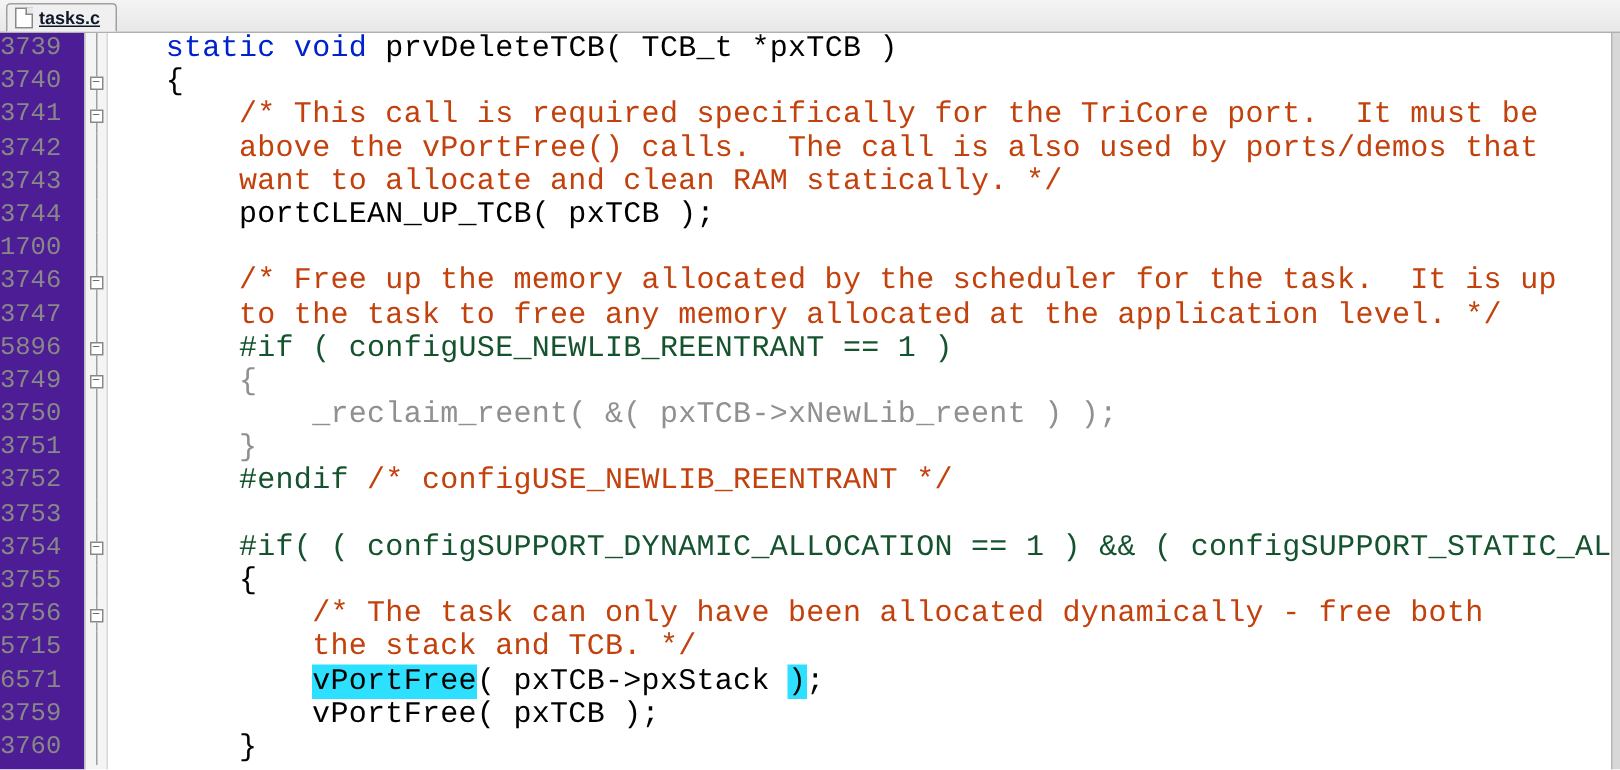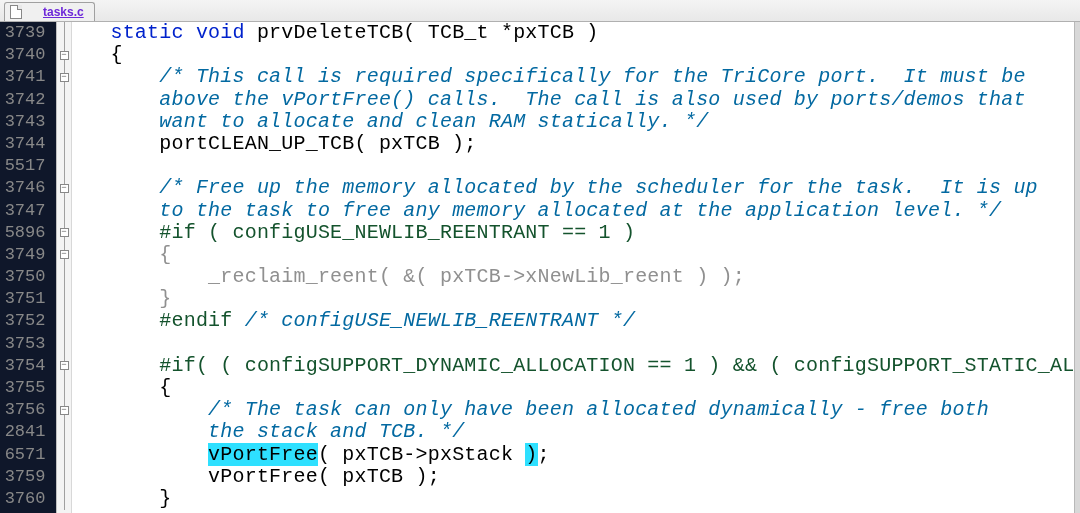--- a/index.html
+++ b/index.html
@@ -17,30 +17,30 @@
     border-bottom: 1px solid #b0b0b0;
     display: flex;
     align-items: flex-end;
     padding-left: 4px;
     font-family: "Segoe UI", Tahoma, sans-serif;
     font-size: 12px;
   }
   .tab {
     display: flex;
     align-items: center;
-    gap: 21px;
+    gap: 4px;
     background: #f0f0f0;
     border: 1px solid #a0a0a0;
     border-bottom: none;
     padding: 1px 10px 1px 5px;
     border-top-left-radius: 3px;
     border-top-right-radius: 3px;
     font-weight: bold;
     text-decoration: underline;
-    color: #6d28d9;
+    color: #0f172a;
     height: 19px;
   }
   .file-icon {
     width: 12px; height: 14px;
     background: #fff;
     border: 1px solid #888;
     position: relative;
   }
   .file-icon::after {
     content: "";
@@ -50,23 +50,23 @@
     background: #e8e8e8;
     border-left: 1px solid #888;
     border-bottom: 1px solid #888;
   }
   .editor {
     display: flex;
     height: calc(513px - 22px);
   }
   .gutter {
     width: 62px;
-    background: #0f172a;
+    background: #4c1d95;
     color: #888;
-    text-align: center;
+    text-align: left;
     padding-right: 6px;
     border-right: 1px solid #c0c0c0;
     user-select: none;
     font-size: 17px;
   }
   .fold-col {
     width: 16px;
     background: #f4f4f4;
     border-right: 1px solid #d8d8d8;
     user-select: none;
@@ -101,21 +101,21 @@
     color: #000;
     padding-left: 2px;
     font-size: 20px;
     letter-spacing: 0.2px;
   }
   .line, .gutter .ln {
     height: 22.2px;
     line-height: 22.2px;
   }
   .kw   { color: #0022cc; }
-  .cm   { color: #0369a1; font-style: italic; }
+  .cm   { color: #c2410c; }
   .prep { color: #14532d; }
   .deadblk { color: #909090; }
   .hl   { background: #2ee0ff; text-align: right; }
   .rbar {
     width: 6px;
     background: #d8d8d8;
     border-left: 1px solid #b8b8b8;
   }
 </style>
 </head>
@@ -129,33 +129,33 @@
 </div>
 
 <div class="editor">
   <div class="gutter" id="gutter">
       <div class="ln">3739</div>
       <div class="ln">3740</div>
       <div class="ln">3741</div>
       <div class="ln">3742</div>
       <div class="ln">3743</div>
       <div class="ln">3744</div>
-      <div class="ln">5517</div>
+      <div class="ln">1700</div>
       <div class="ln">3746</div>
       <div class="ln">3747</div>
       <div class="ln">5896</div>
       <div class="ln">3749</div>
       <div class="ln">3750</div>
       <div class="ln">3751</div>
       <div class="ln">3752</div>
       <div class="ln">3753</div>
       <div class="ln">3754</div>
       <div class="ln">3755</div>
       <div class="ln">3756</div>
-      <div class="ln">2841</div>
+      <div class="ln">5715</div>
       <div class="ln">6571</div>
       <div class="ln">3759</div>
       <div class="ln">3760</div>
     </div>
   <div class="fold-col" id="foldcol">
       <div class="cell">
         <div class="fold-line"></div>
       </div>
       <div class="cell">
         <div class="fold-line"></div>

